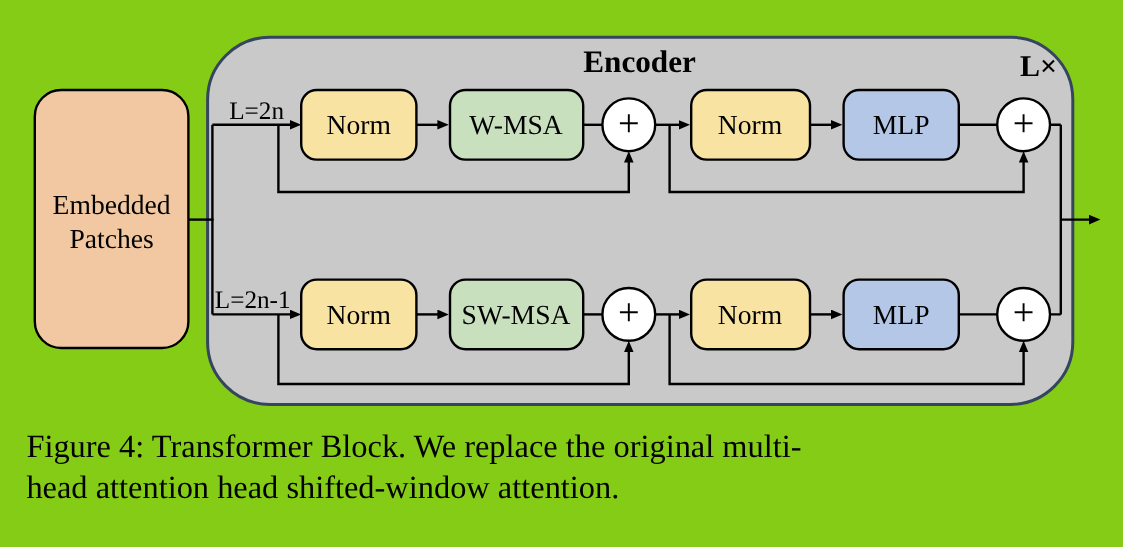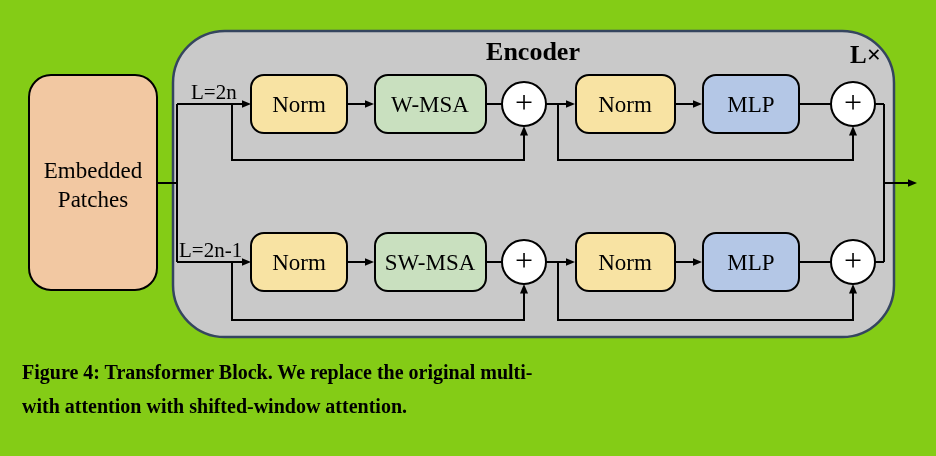--- a/index.html
+++ b/index.html
@@ -10,21 +10,21 @@
   .ln{stroke:#000000;stroke-width:2;fill:none;}
   .box{stroke:#000000;stroke-width:2;}
   .circ{stroke:#000000;stroke-width:2;}
   .encoder-rect{stroke:#35455f;stroke-width:2.5;}
   .title{font-size:26px;font-weight:bold;}
   .repeat{font-size:25px;font-weight:bold;}
   .lbl{font-size:23px;text-anchor:middle;}
   .small-lbl{font-size:21px;}
   .plus{font-size:32px;text-anchor:middle;}
   .caption{position:absolute;left:22px;top:355px;width:900px;
-           font-size:20px;font-weight:700;line-height:34px;color:#000000;
+           font-size:27px;font-weight:400;line-height:34px;color:#000000;
            font-family:"Liberation Serif",serif;letter-spacing:0px;}
 </style>
 </head>
 <body>
 
 <div id="page">
   <svg width="936" height="350" viewBox="0 0 936 350">
     <defs>
       <marker id="arr" markerUnits="userSpaceOnUse" markerWidth="11" markerHeight="9" refX="0.5" refY="4" orient="auto">
         <path d="M0,0 L9.5,4 L0,8 Z" fill="#000000"></path>
@@ -110,15 +110,15 @@
       <rect class="box" x="703" y="75" width="96" height="58" rx="13" fill="#b4c7e6"></rect>
       <text class="lbl" x="751" y="112">MLP</text>
 
       <circle class="circ" cx="853" cy="104" r="22" fill="#ffffff"></circle>
       <text class="plus" x="853" y="113">+</text>
     </g>
   </svg>
 
   <div class="caption">
     <div>Figure 4: Transformer Block. We replace the original multi-</div>
-    <div>with attention with shifted-window attention.</div>
+    <div>head attention head shifted-window attention.</div>
   </div>
 </div>
 
 </body></html>

